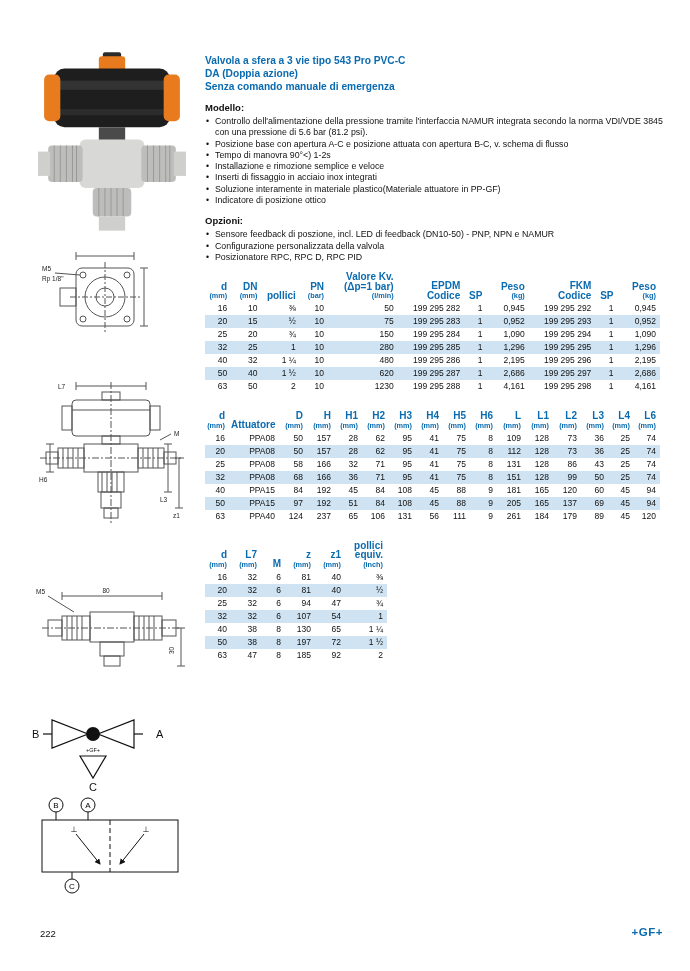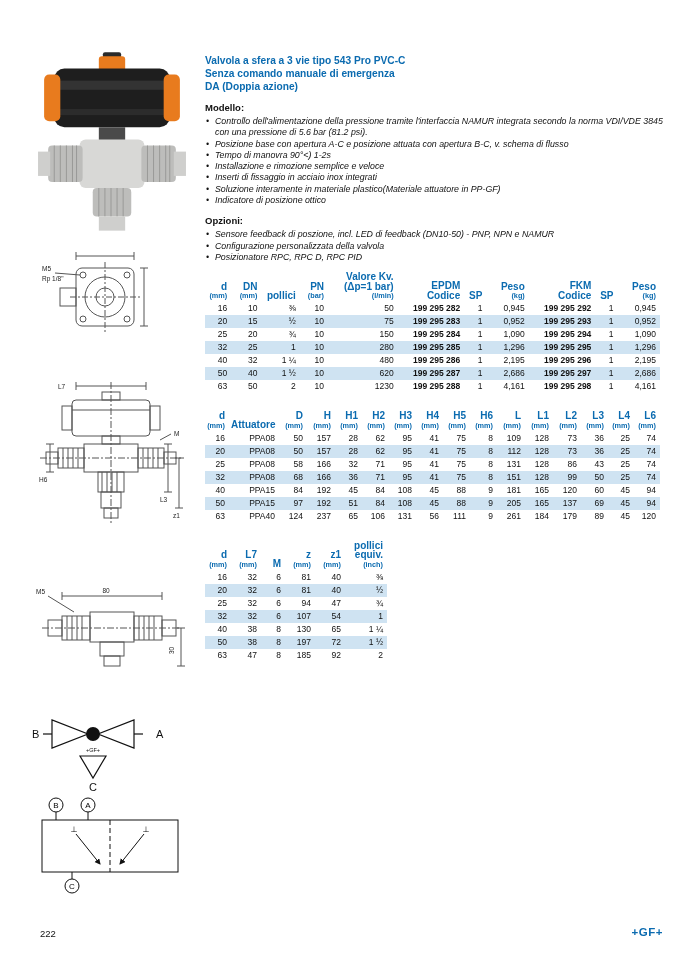--- a/index.html
+++ b/index.html
@@ -12,33 +12,33 @@
   svg text { font-family:"Liberation Sans", sans-serif; }
   .dtext { font-size:6.5px; fill:#222; }
   .bigletter { font-size:11px; fill:#111; }
   .tinybrand { font-size:5.5px; fill:#111; }
 
   
   .right { position:absolute; left:205px; top:54px; width:458px; }
   .title-block div { color:var(--accent,#0b6bb0); font-weight:bold; font-size:10.2px; line-height:13px; }
   .section-label { font-weight:bold; font-size:9.5px; margin-top:9px; color:#111; }
   ul.bullets { list-style:none; margin-top:3px; }
-  ul.bullets li { position:relative; font-size:8.8px; line-height:11.3px; padding-left:10px;font-style:italic; }
+  ul.bullets li { position:relative; font-size:8.8px; line-height:11.3px; padding-left:10px; }
   ul.bullets li::before { content:"\2022"; position:absolute; left:1px; top:0; }
 
   table { border-collapse:collapse; table-layout:fixed; margin-top:18px; }
   #t1 { margin-top:9px; width:455px; }
   #t2 { width:455px; }
   #t3 { width:182px; }
   thead th { color:var(--accent,#0b6bb0); font-weight:bold; text-align:right; vertical-align:bottom; padding:0 4px 2px 2px; }
   thead .hlabel { font-size:10px; line-height:9.5px; }
   thead .hunit  { font-size:7.3px; line-height:9px; }
   tbody td { font-size:8.5px; line-height:11px; text-align:right; padding:1px 4px 1px 2px; white-space:nowrap; }
   tbody tr:nth-child(even) { background:var(--stripe,#cfe3f2); }
-  #t1 td:nth-child(6), #t1 td:nth-child(9) { font-weight:bold; }
+  #t1 td:nth-child(6), #t1 td:nth-child(9) { font-weight:normal; }
 
   
   .page-number { position:absolute; left:40px; top:928px; font-size:9.5px; color:#111; }
   .brand-logo { position:absolute; right:27px; top:926px; font-size:11.5px; font-weight:bold; color:var(--accent,#0b6bb0); letter-spacing:0.5px; }
 </style>
 </head>
 <body>
 
 <div class="page">
 
@@ -201,22 +201,22 @@
       <text x="52" y="14" text-anchor="middle" style="font-size:8px">A</text>
       <text x="36" y="95" text-anchor="middle" style="font-size:8px">C</text>
       <text x="38" y="38" text-anchor="middle" style="font-size:8px">⊥</text>
       <text x="110" y="38" text-anchor="middle" style="font-size:8px">⊥</text>
     </svg>
   </div>
 
   <main class="right">
     <header class="title-block">
       <div>Valvola a sfera a 3 vie tipo 543 Pro PVC-C</div>
+      <div>DA (Doppia azione)</div>
       <div>Senza comando manuale di emergenza</div>
-      <div>DA (Doppia azione)</div>
     </header>
 
     <div class="section-label">Modello:</div>
     <ul class="bullets">
       <li>Controllo dell'alimentazione della pressione tramite l'interfaccia NAMUR integrata secondo la norma VDI/VDE 3845 con una pressione di 5.6 bar (81.2 psi).</li>
       <li>Posizione base con apertura A-C e posizione attuata con apertura B-C, v. schema di flusso</li>
       <li>Tempo di manovra 90°&lt;) 1-2s</li>
       <li>Installazione e rimozione semplice e veloce</li>
       <li>Inserti di fissaggio in acciaio inox integrati</li>
       <li>Soluzione interamente in materiale plastico(Materiale attuatore in PP-GF)</li>

